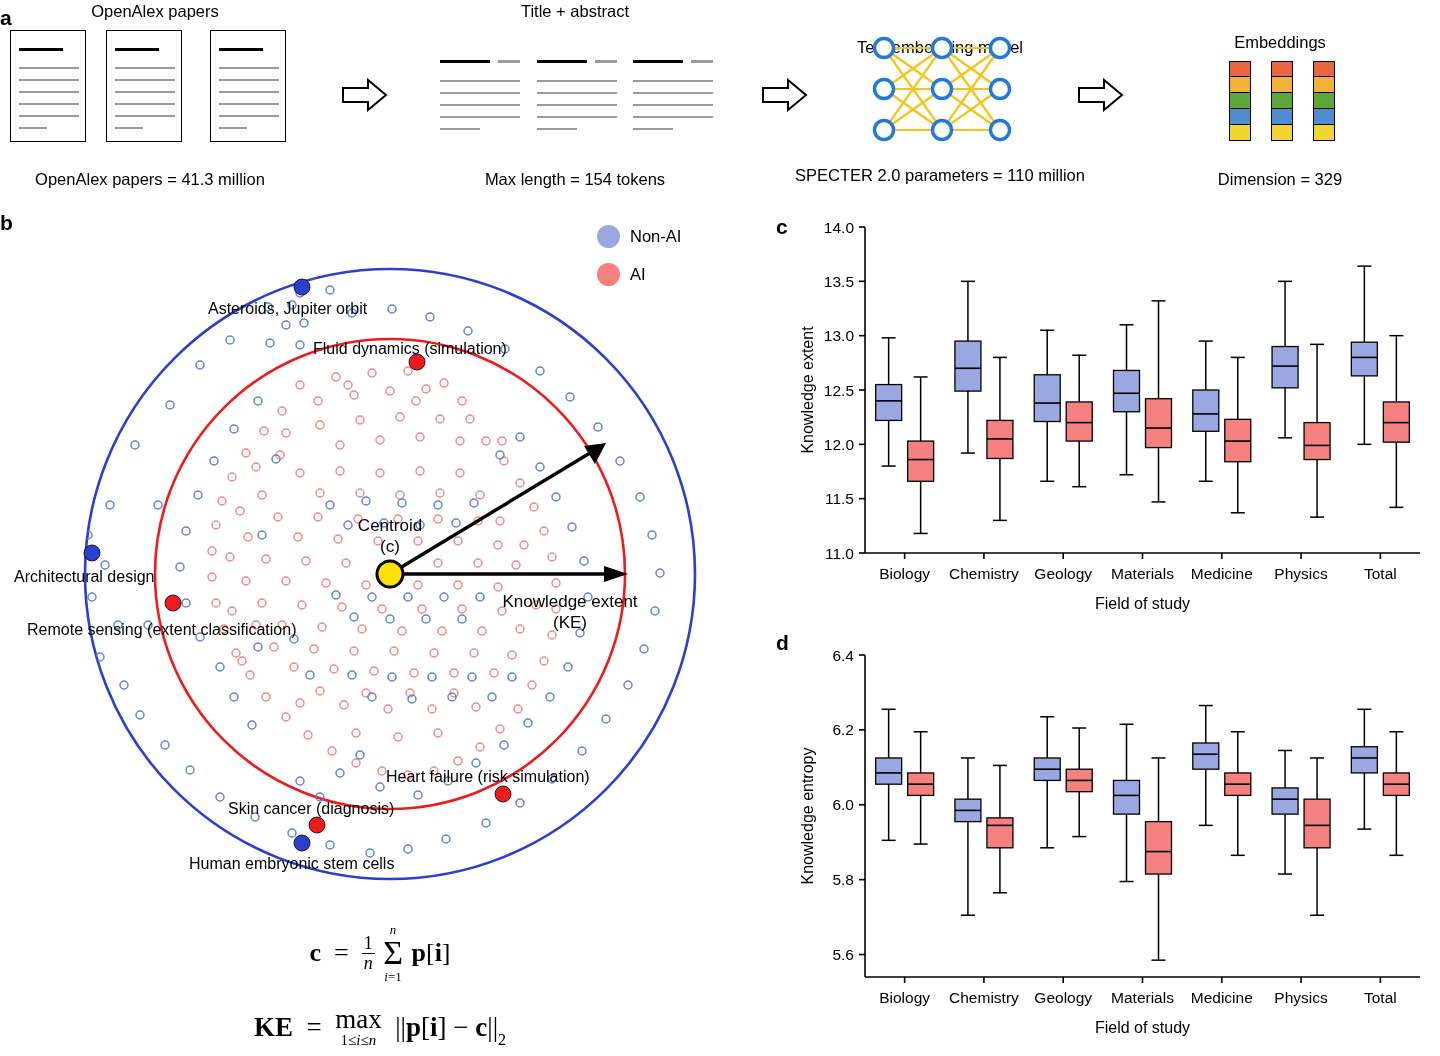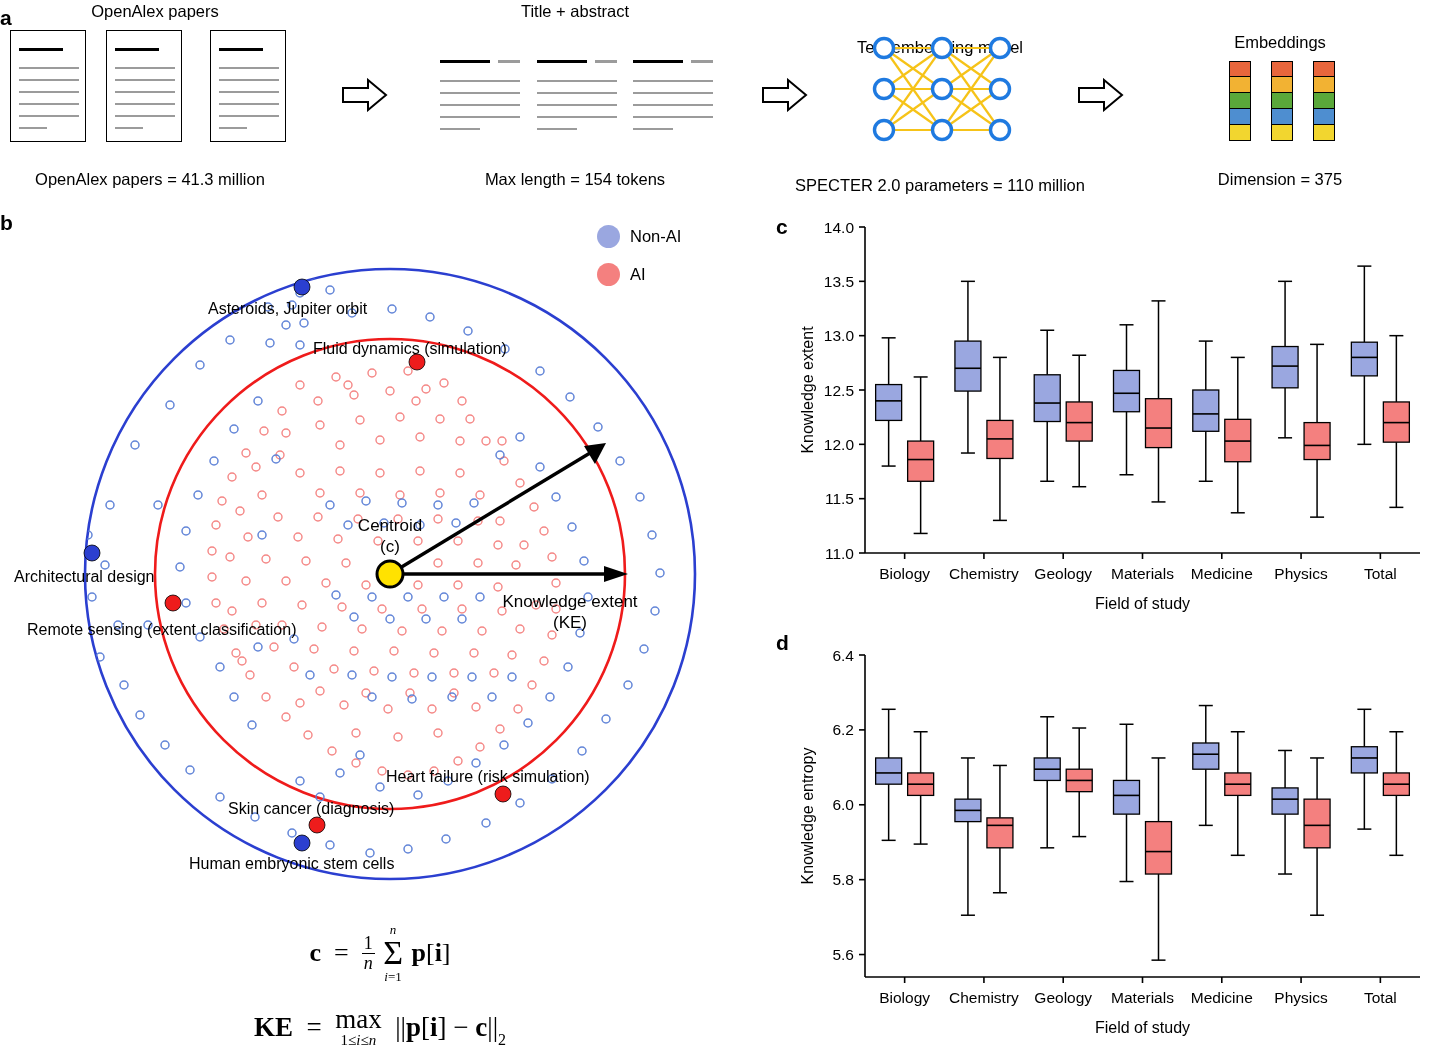--- a/index.html
+++ b/index.html
@@ -209,21 +209,21 @@
         <circle cx="22" cy="59" r="9.5"></circle>
         <circle cx="22" cy="100" r="9.5"></circle>
       <circle cx="80" cy="18" r="9.5"></circle>
         <circle cx="80" cy="59" r="9.5"></circle>
         <circle cx="80" cy="100" r="9.5"></circle>
       <circle cx="138" cy="18" r="9.5"></circle>
         <circle cx="138" cy="59" r="9.5"></circle>
         <circle cx="138" cy="100" r="9.5"></circle>
     </g>
   </svg>
-  <div class="a-col-caption" style="left:790px; top:176px; width:300px;">SPECTER 2.0 parameters = 110 million</div>
+  <div class="a-col-caption" style="left:790px; top:166px; width:300px;">SPECTER 2.0 parameters = 110 million</div>
 
   <svg style="position:absolute; left:1078px; top:78px;" width="46" height="34" viewBox="0 0 46 34">
     <polygon points="1,10 26,10 26,2 44,17 26,32 26,24 1,24" fill="#ffffff" stroke="#000000" stroke-width="2"></polygon>
   </svg>
 
   <div class="a-col-title" style="left:1160px; top:2px; width:240px;margin-top:31px;">Embeddings</div>
   <div class="embstack" style="left:1229px; top:62px;">
     <div style="background:#e8663c;"></div>
     <div style="background:#f2b233;"></div>
     <div style="background:#5aa83a;"></div>
@@ -237,21 +237,21 @@
     <div style="background:#4e8ed0;"></div>
     <div style="background:#f2d62f;"></div>
   </div>
   <div class="embstack" style="left:1313px; top:62px;">
     <div style="background:#e8663c;"></div>
     <div style="background:#f2b233;"></div>
     <div style="background:#5aa83a;"></div>
     <div style="background:#4e8ed0;"></div>
     <div style="background:#f2d62f;"></div>
   </div>
-  <div class="a-col-caption" style="left:1160px; top:170px; width:240px;">Dimension = 375</div>
+  <div class="a-col-caption" style="left:1160px; top:170px; width:240px;">Dimension = 329</div>
 </div>
 
 <div id="panel-b">
   <span class="panel-letter" style="left:0px; top:6px;">b</span>
 
   <div class="legend-dot" style="left:597px; top:20px; background:#9aa7e0;"></div>
   <div class="legend-item" style="left:630px; top:22px;">Non-AI</div>
   <div class="legend-dot" style="left:597px; top:58px; background:#f4807f;"></div>
   <div class="legend-item" style="left:630px; top:60px;">AI</div>
 

